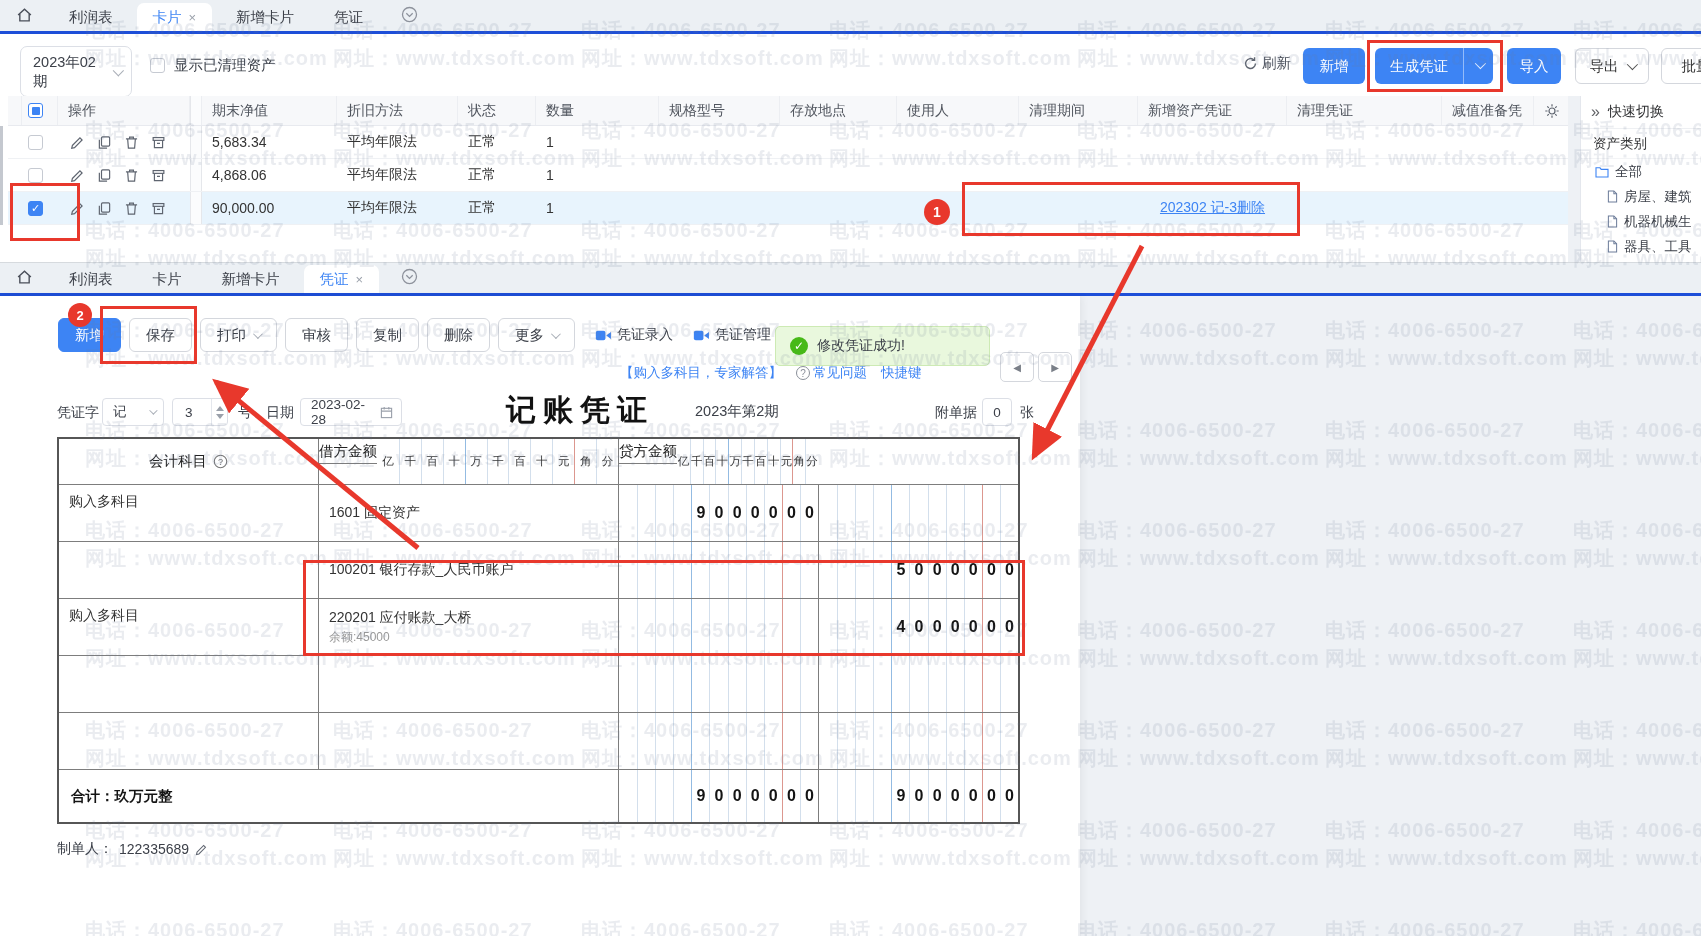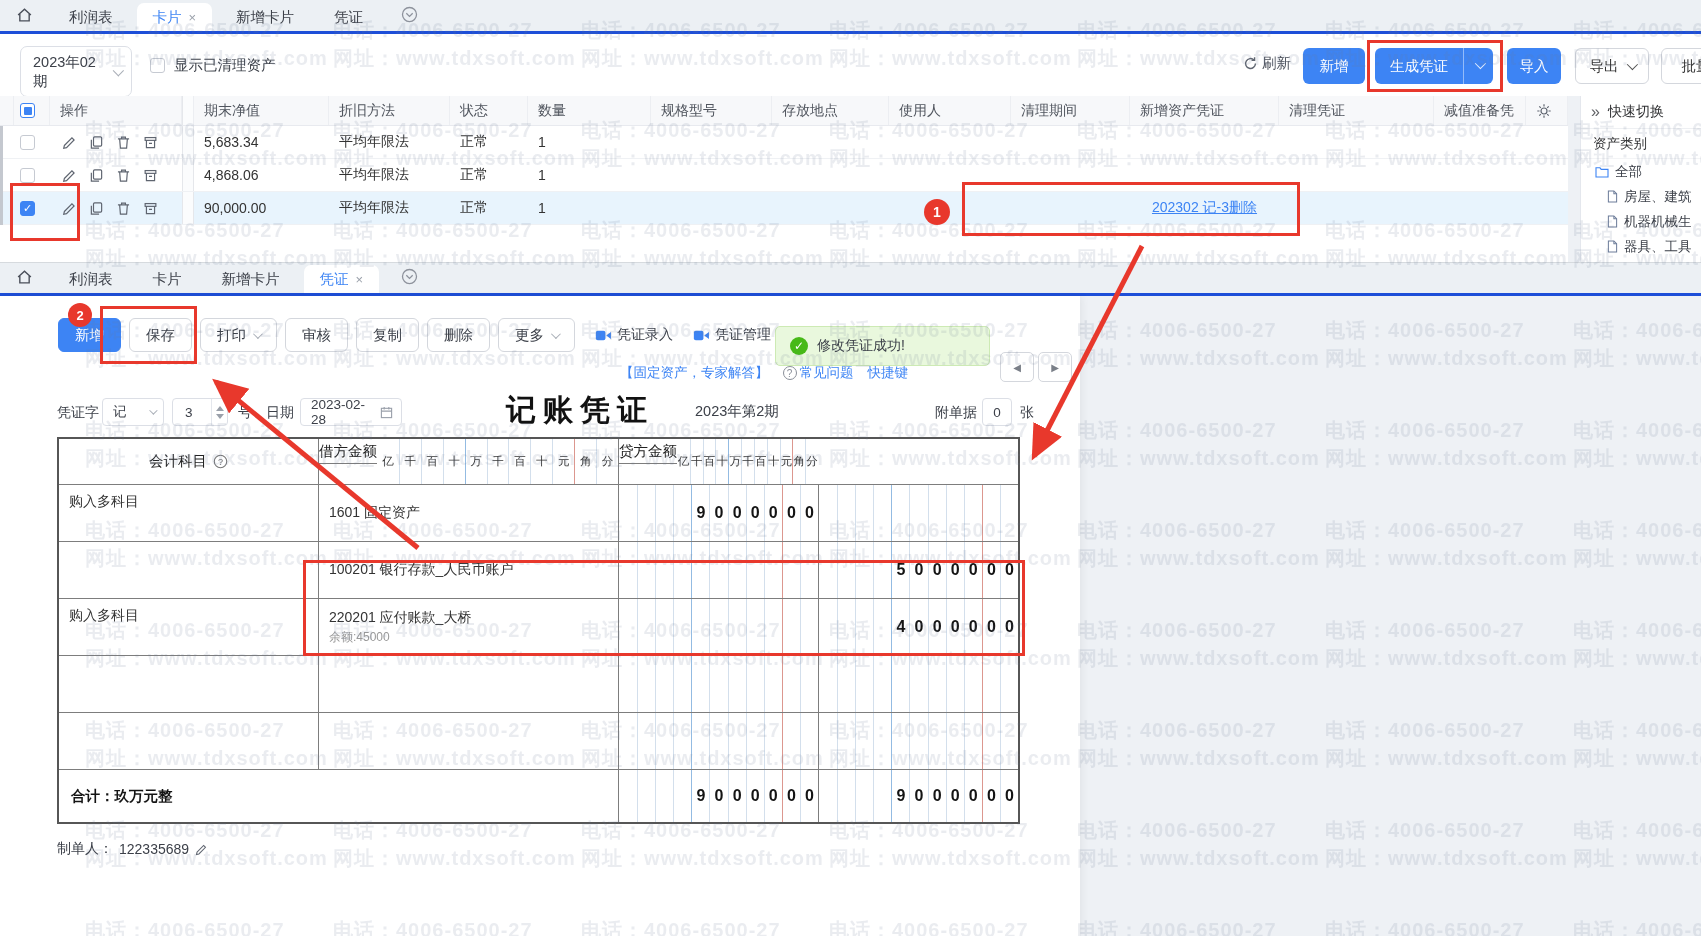--- a/index.html
+++ b/index.html
@@ -39,21 +39,21 @@
   #btn-add-top{position:absolute;left:1303px;top:14px;width:62px;height:36px;}
   #gen-group{position:absolute;left:1375px;top:14px;height:36px;display:flex;}
   #gen-main{width:88px;height:36px;background:#3d84f4;color:#fff;border-radius:6px 0 0 6px;display:flex;align-items:center;justify-content:center;font-size:14.5px;cursor:pointer;}
   #gen-caret{width:30px;height:36px;background:#3d84f4;border-left:1px solid rgba(255,255,255,.45);border-radius:0 6px 6px 0;display:flex;align-items:center;justify-content:center;color:#fff;cursor:pointer;}
   #gen-caret .chevron{margin:0 0 3px 0;}
   #btn-import{position:absolute;left:1507px;top:14px;width:54px;height:36px;}
   #btn-export{position:absolute;left:1575px;top:14px;width:74px;height:36px;}
   #btn-batch{position:absolute;left:1661px;top:14px;width:70px;height:36px;}
 
   
-  #asset-table{position:absolute;left:0;top:96px;width:1568px;}
+  #asset-table{position:absolute;left:8px;top:96px;width:1568px;}
   .at-row{display:grid;grid-template-columns:14px 36px 132px 12px 135px 121px 78px 123px 121px 117px 122px 119px 149px 155px 92px 42px;height:33px;background:#fff;border-bottom:1px solid #eff1f4;}
   .at-row.at-head{height:30px;background:#f7f8fa;border-bottom:1px solid #e8eaef;color:#50555e;}
   .at-c{display:flex;align-items:center;padding-left:10px;font-size:14px;overflow:hidden;white-space:nowrap;}
   .at-head .at-c{border-right:1px solid #eceef2;}
   .at-gut{border-left:1px solid #e5e7eb;border-right:1px solid #e5e7eb;background:#fbfcfd;padding:0;}
   .at-row.sel{background:#e8f4fd;}
   .at-ops{display:flex;align-items:center;gap:12px;padding-left:12px;}
   .at-ops .ic{cursor:pointer;}
   .at-c.center{justify-content:center;padding-left:0;}
   #left-sliver{position:absolute;left:0;top:126px;width:3px;height:99px;background:#c4c8cf;}
@@ -487,21 +487,21 @@
           <span>凭证打印</span>
         </div>
       </div>
 
     <div id="toast">
       <span class="tick">✓</span>
       <span class="msg">修改凭证成功!</span>
     </div>
 
     <div id="qa-row">
-      <span class="link" style="text-decoration:none;">【固定资产，专家解答】</span>
+      <span class="link" style="text-decoration:none;">【购入多科目，专家解答】</span>
       <span style="display:inline-flex;align-items:center;color:#3d84f4;">
           <span class="faq-ic">?</span>
           <span>常见问题</span>
         </span>
       <span class="link" style="text-decoration:none;">快捷键</span>
     </div>
     <div class="pager" style="left:1000px;">◀</div>
     <div class="pager" style="left:1038px;">▶</div>
 
     <span class="vf-label" style="left:57px;top:108px;">凭证字</span>

